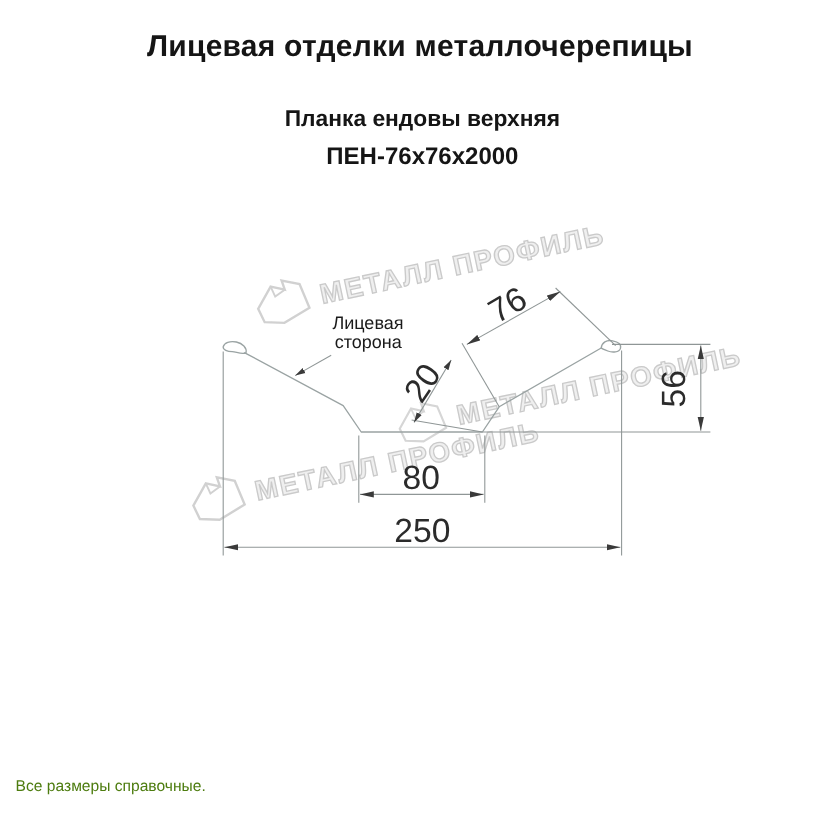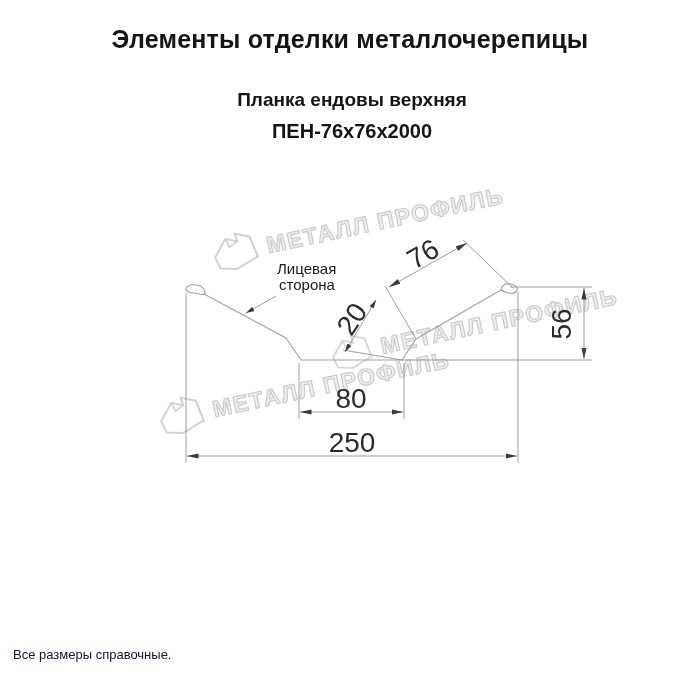--- a/index.html
+++ b/index.html
@@ -40,21 +40,21 @@
   
   svg.drawing{position:absolute;left:0;top:0;z-index:2;}
   .profile{fill:none;stroke:#9aa3a3;stroke-width:1.1;stroke-linejoin:round;stroke-linecap:round;}
   .dim{stroke:#8f9696;stroke-width:0.9;fill:none;}
   .dimtext{font-family:"Liberation Sans", sans-serif;font-size:28px;fill:#2b2b2b;}
   .facetext{font-family:"Liberation Sans", sans-serif;font-size:15px;fill:#1a1a1a;}
 
   
   .footer{
     position:absolute;left:13px;top:645px;z-index:3;
-    font-size:13px;line-height:19px;color:#0f172a;
+    font-size:13px;line-height:19px;color:#4d7c0f;
   }
 </style>
 </head>
 <body>
 
 <div class="wm" style="left:212px;top:236px;">
   <svg width="48" height="42" viewBox="0 0 48 42">
     <path d="M3,22 L17,6 L28,11 L27,3 L41,9 L45,30 L22,38 L6,34 Z" fill="none" stroke="#cdcdcd" stroke-width="2"></path>
     <path d="M17,6 L19,15 L28,11" fill="none" stroke="#cdcdcd" stroke-width="1.6"></path>
   </svg>
@@ -68,21 +68,21 @@
   <span class="wm-text">МЕТАЛЛ ПРОФИЛЬ</span>
 </div>
 <div class="wm" style="left:158px;top:400px;">
   <svg width="48" height="42" viewBox="0 0 48 42">
     <path d="M3,22 L17,6 L28,11 L27,3 L41,9 L45,30 L22,38 L6,34 Z" fill="none" stroke="#cdcdcd" stroke-width="2"></path>
     <path d="M17,6 L19,15 L28,11" fill="none" stroke="#cdcdcd" stroke-width="1.6"></path>
   </svg>
   <span class="wm-text">МЕТАЛЛ ПРОФИЛЬ</span>
 </div>
 
-<div class="page-title">Элементы отделки металлочерепицы</div>
+<div class="page-title">Лицевая отделки металлочерепицы</div>
 <div class="sub-title">Планка ендовы верхняя</div>
 <div class="model-title">ПЕН-76х76х2000</div>
 
 <svg class="drawing" width="700" height="700" viewBox="0 0 700 700">
   <defs>
     <marker id="ah" viewBox="0 0 12 6" refX="11.5" refY="3" markerWidth="12" markerHeight="6" orient="auto-start-reverse" markerUnits="userSpaceOnUse">
       <path d="M0,0.4 L11.5,3 L0,5.6 Z" fill="#3a3a3a"></path>
     </marker>
     <marker id="ah-small" viewBox="0 0 9 6" refX="8.5" refY="3" markerWidth="9" markerHeight="6" orient="auto-start-reverse" markerUnits="userSpaceOnUse">
       <path d="M0,0.6 L8.5,3 L0,5.4 Z" fill="#3a3a3a"></path>

